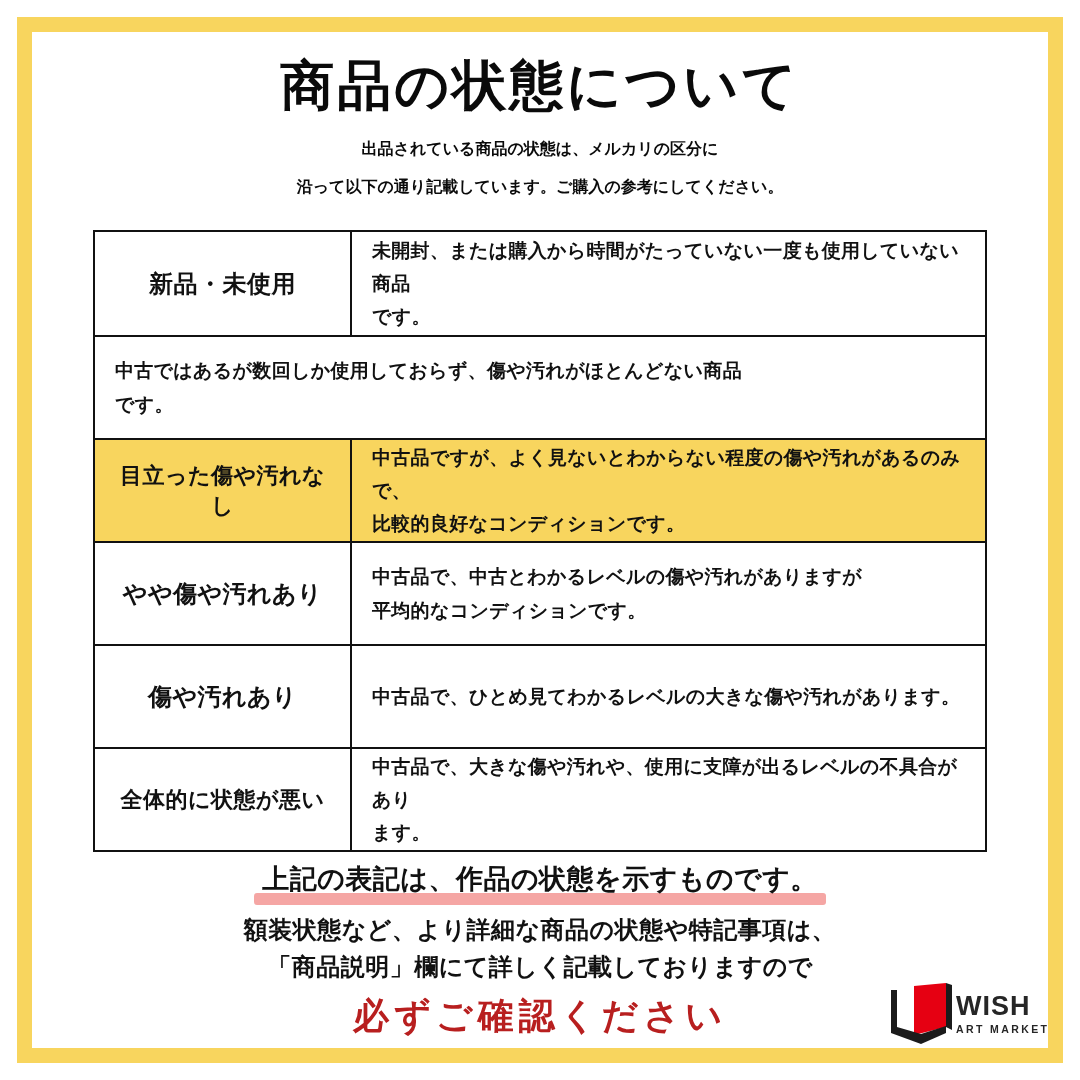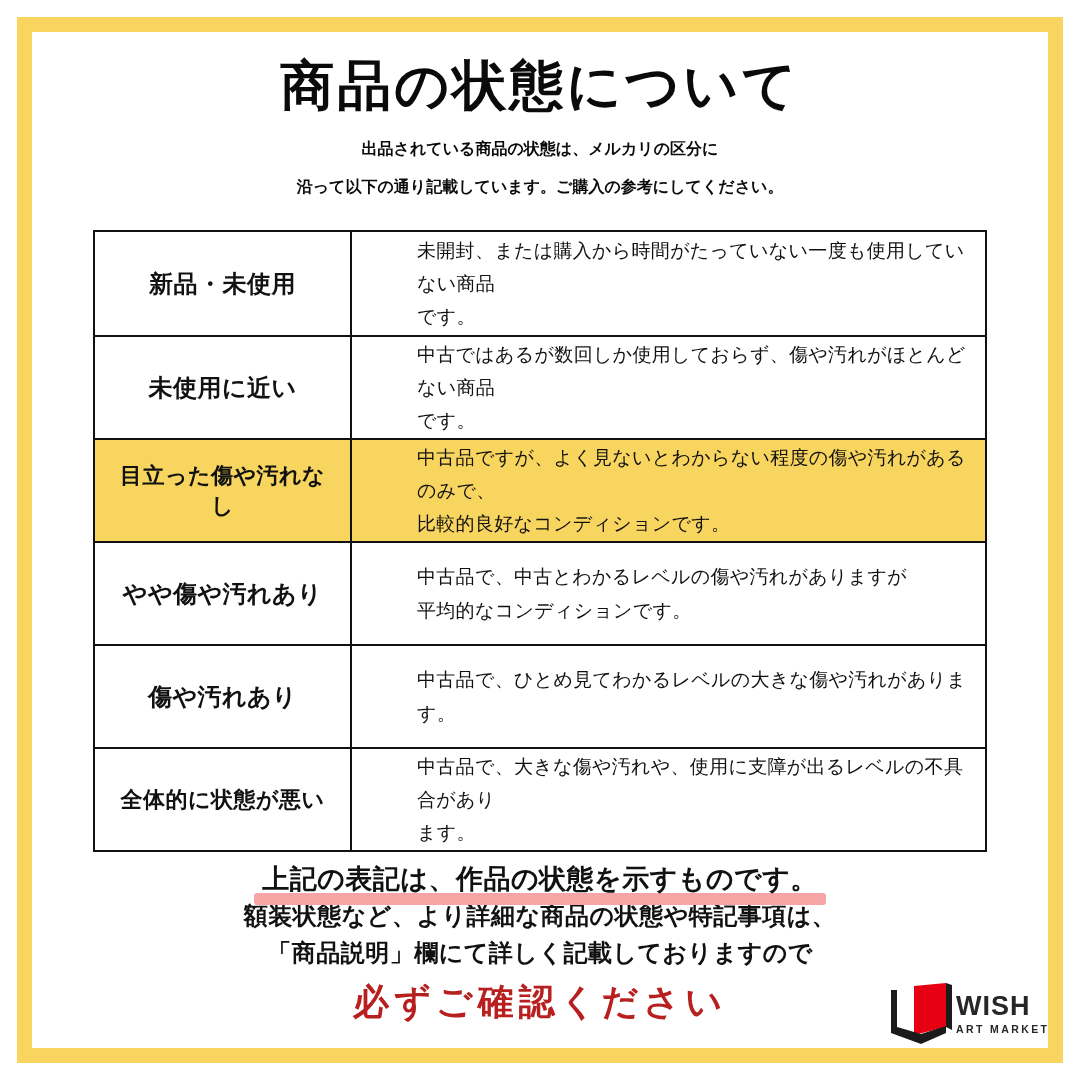--- a/index.html
+++ b/index.html
@@ -46,27 +46,27 @@
     flex:0 0 257px; width:257px;
     border-right:2px solid #111;
     display:flex; align-items:center; justify-content:center;
     font-size:24px; font-weight:800; text-align:center;
     padding:0 18px; letter-spacing:0.5px;
   }
   .row.highlight .cell-label, .row:last-child .cell-label { font-size:22px; }
   .cell-desc {
     flex:1; display:flex; align-items:center;
     padding:0 16px 0 20px;
-    font-size:19px; font-weight:400; line-height:1.75;
-    white-space:pre-line; letter-spacing:0.3px;margin-left:45px;
+    font-size:19px; font-weight:700; line-height:1.75;
+    white-space:pre-line; letter-spacing:0.3px;
   }
 
   
   .footer { position:absolute; top:861px; left:0; width:100%; text-align:center; }
-  .f-emphasis { font-size:27px; font-weight:800; letter-spacing:0.5px; }
+  .f-emphasis { font-size:27px; font-weight:800; margin-bottom:14px; letter-spacing:0.5px; }
   .hl { position:relative; display:inline-block; z-index:1; padding:0 5px; }
   .hl::after {
     content:""; position:absolute; left:-3px; right:-3px; bottom:-8px;
     height:12px; background:#F5A6A4; border-radius:3px; z-index:-1;
   }
   .f-detail { font-size:24px; font-weight:700; line-height:37px; letter-spacing:0.5px; }
   .f-warning {
     margin-top:7px;
     font-family:"DejaVu Serif","Liberation Serif",serif;
     font-size:36px; font-weight:900; letter-spacing:5px;
@@ -92,21 +92,20 @@
   <div>沿って以下の通り記載しています。ご購入の参考にしてください。</div>
 </div>
 
 <div class="cond-table">
   <div class="row">
     <div class="cell-label">新品・未使用</div>
     <div class="cell-desc">未開封、または購入から時間がたっていない一度も使用していない商品
 です。</div>
   </div>
   <div class="row">
-    <div class="cell-label">未使用に近い</div>
     <div class="cell-desc">中古ではあるが数回しか使用しておらず、傷や汚れがほとんどない商品
 です。</div>
   </div>
   <div class="row highlight">
     <div class="cell-label">目立った傷や汚れなし</div>
     <div class="cell-desc">中古品ですが、よく見ないとわからない程度の傷や汚れがあるのみで、
 比較的良好なコンディションです。</div>
   </div>
   <div class="row">
     <div class="cell-label">やや傷や汚れあり</div>

